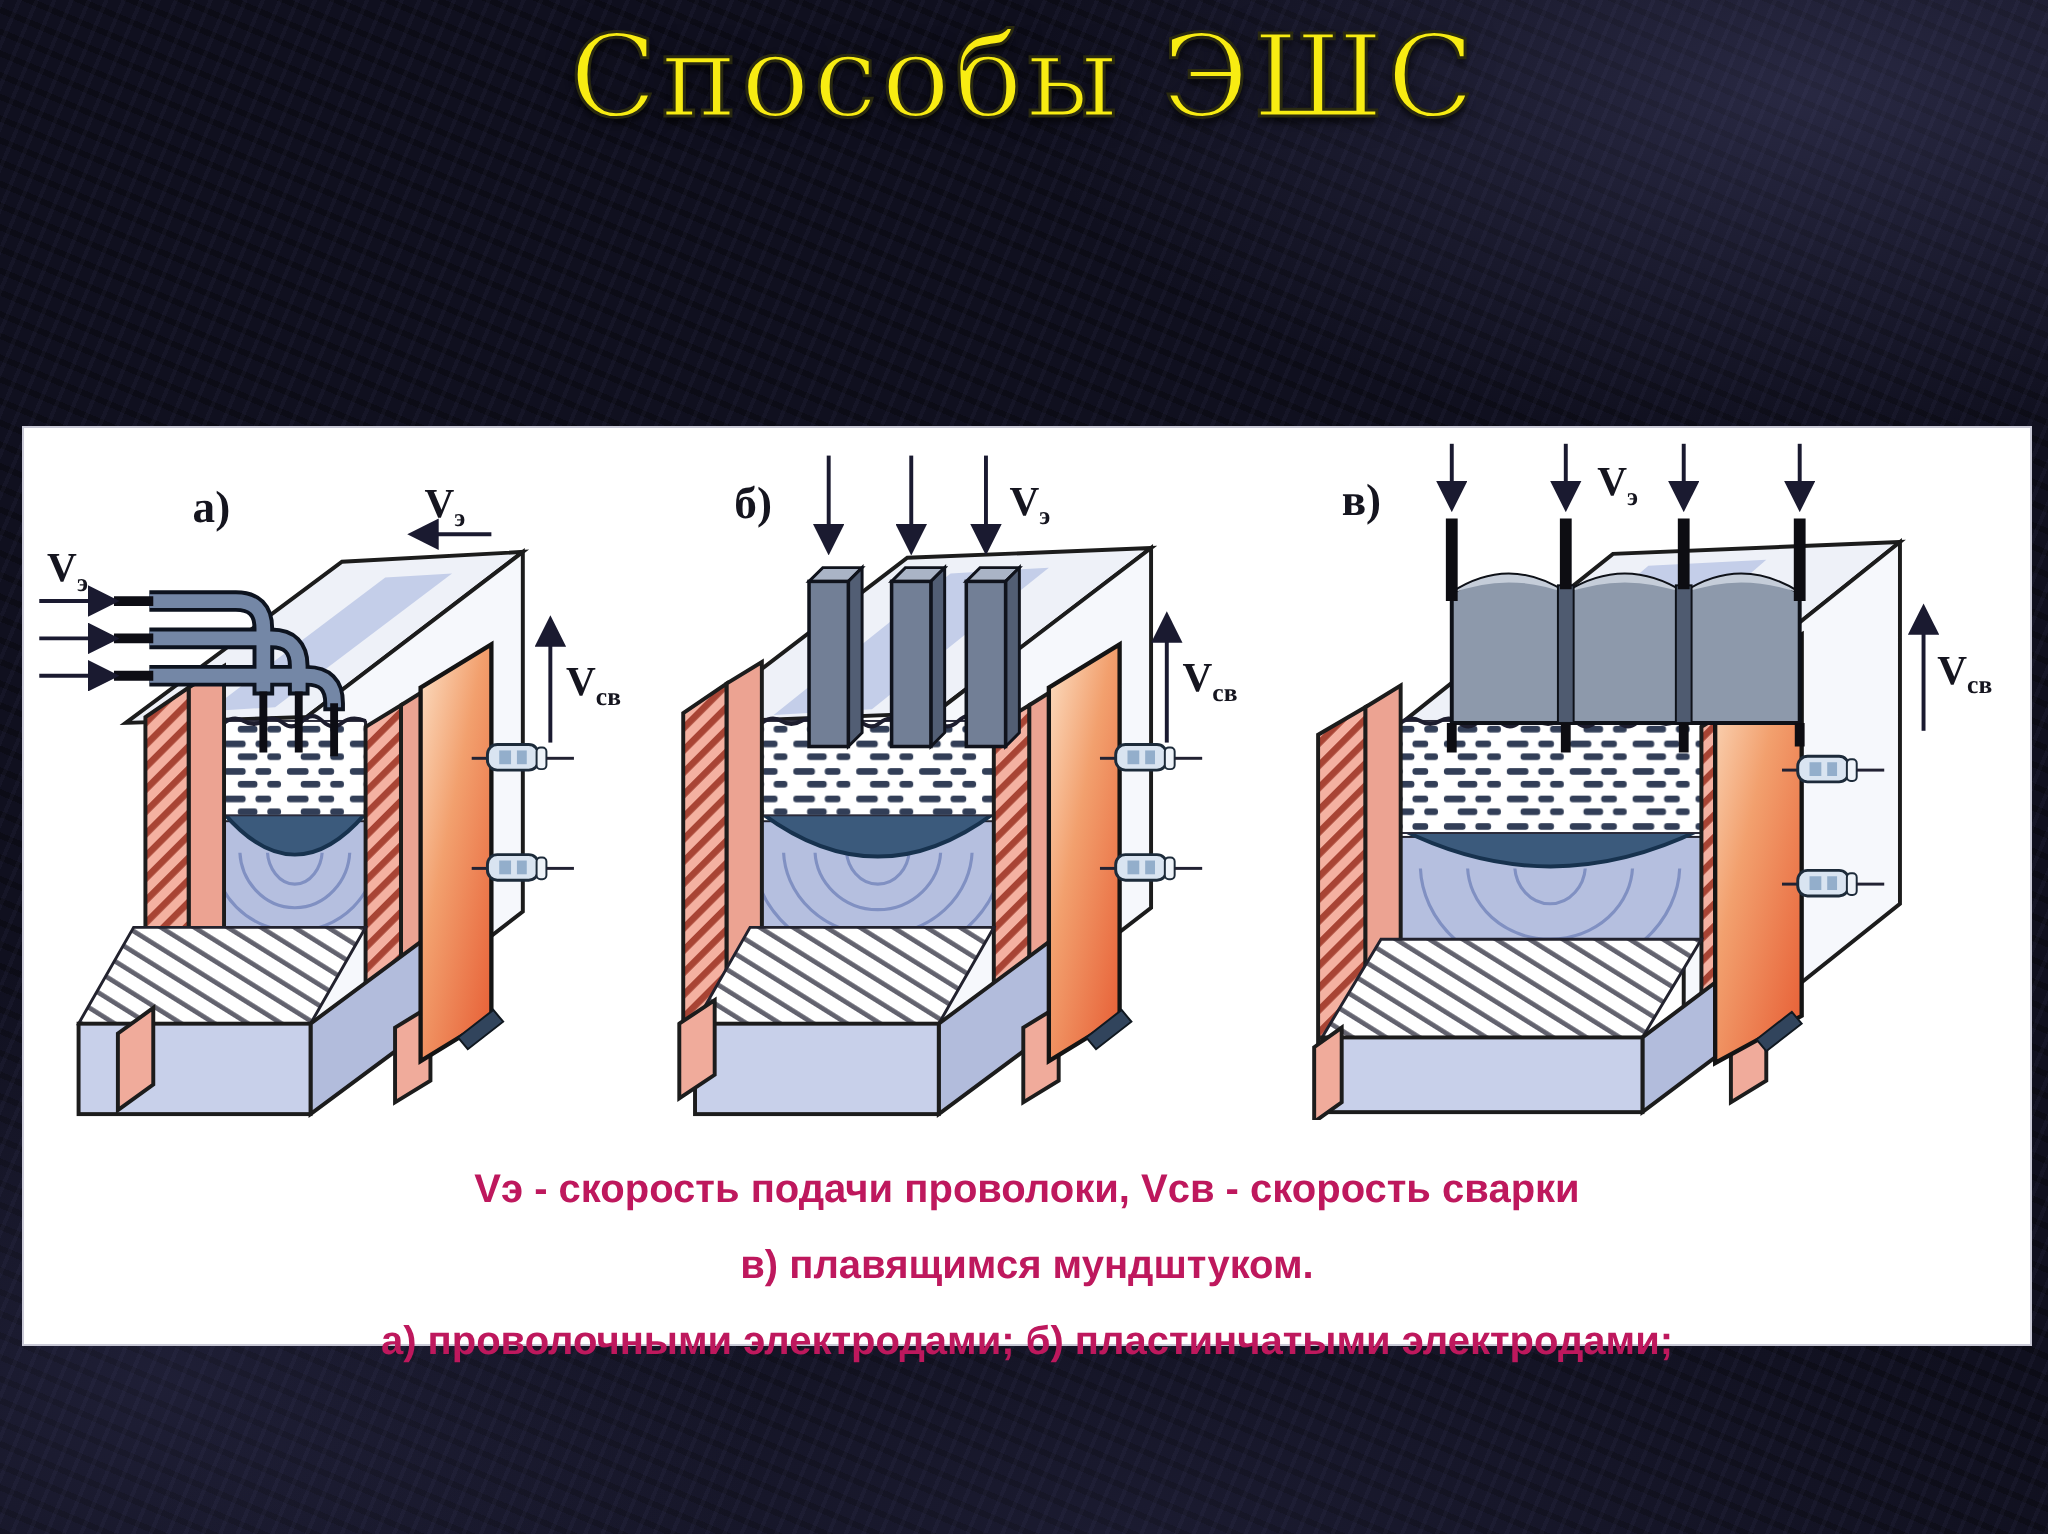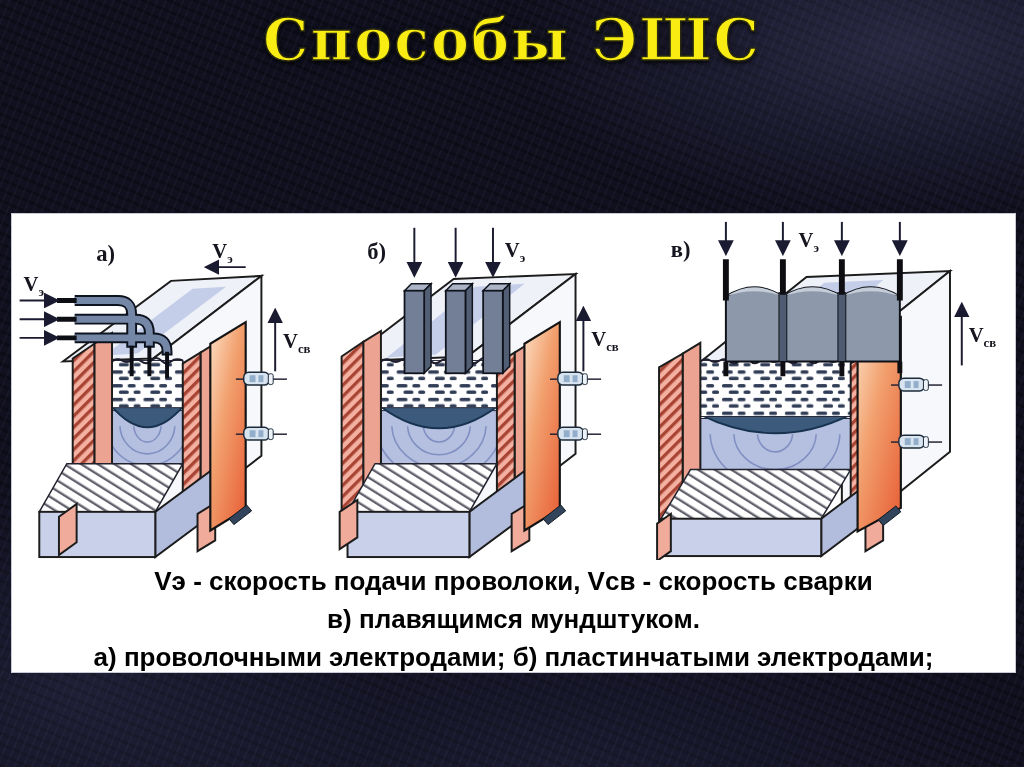--- a/index.html
+++ b/index.html
@@ -7,27 +7,27 @@
   .slide{position:relative;width:1024px;height:767px;
     background-color:#10101f;
     background-image:
       radial-gradient(ellipse 620px 280px at 88% 6%, rgba(104,104,158,.28), transparent 62%),
       radial-gradient(ellipse 500px 360px at 8% 90%, rgba(90,90,145,.20), transparent 60%),
       radial-gradient(ellipse 760px 260px at 55% 100%, rgba(85,85,140,.16), transparent 65%),
       repeating-linear-gradient(113deg, rgba(130,130,185,.05) 0 2px, transparent 2px 8px),
       repeating-linear-gradient(23deg, rgba(0,0,0,.28) 0 3px, transparent 3px 10px);
   }
   .title{position:absolute;top:6px;left:0;width:100%;text-align:center;margin:0;
-    font-family:"DejaVu Serif","Liberation Serif",serif;font-weight:bold;font-size:57px;letter-spacing:2px;
+    font-family:"DejaVu Serif","Liberation Serif",serif;font-weight:normal;font-size:57px;letter-spacing:2px;
     color:#f8ec12;-webkit-text-stroke:1.5px #2a2a10;
     text-shadow:0 3px 3px rgba(0,0,0,.65), 0 0 14px rgba(0,0,0,.5);}
   .panel{position:absolute;left:11px;top:213px;width:1005px;height:460px;background:#ffffff;
     border:1px solid #c9c9d6;box-sizing:border-box;}
   .diagrams{display:flex;justify-content:space-between;align-items:flex-start;height:346px;padding:2px 1px 0 1px;}
-  .caption{text-align:center;font-weight:bold;font-size:26px;line-height:38px;color:#000000;margin-top:0;}
+  .caption{text-align:center;font-weight:bold;font-size:20px;line-height:38px;color:#be185d;margin-top:14px;}
   svg text{user-select:none;}
   .dlbl{font:bold 23px "Liberation Serif",serif;fill:#15151f;}
   .vlbl{font:bold 21px "Liberation Serif",serif;fill:#15151f;}
   .vsub{font-size:13px;}
 </style>
 </head>
 <body>
 
 <div class="slide">
   <h1 class="title">Способы ЭШС</h1>

